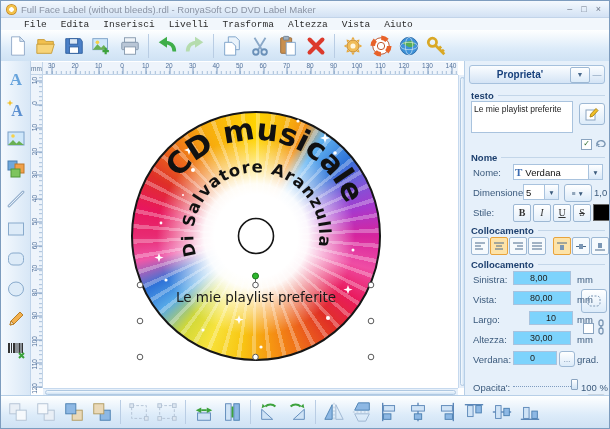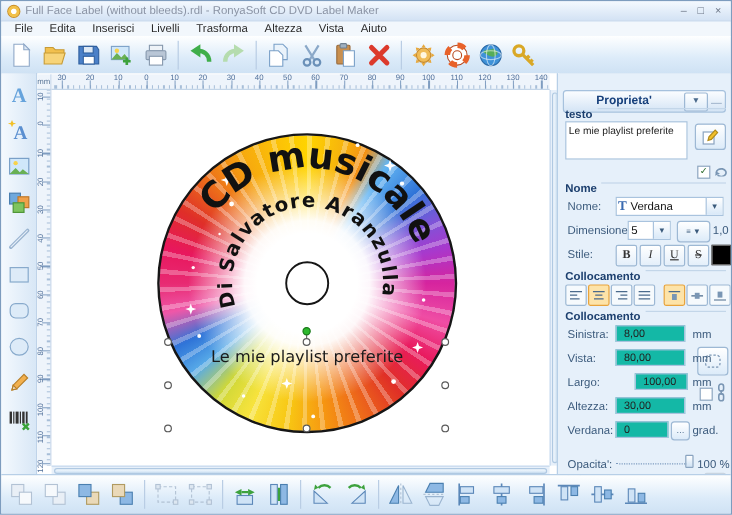--- a/index.html
+++ b/index.html
@@ -10,21 +10,21 @@
   .titlebar{position:absolute;left:0;top:0;right:0;height:17px;
     background:linear-gradient(#f4f9fe,#d3e2f4);border-bottom:1px solid #c2d4e9;
     display:flex;align-items:center;padding:0 5px;box-sizing:border-box;}
   .title-ico{width:11px;height:11px;border-radius:50%;margin-right:4px;flex:none;
     background:radial-gradient(circle at 50% 50%,#fff 0 2px,#f2c14a 2.6px 4.4px,#c98f2a 5px);}
   .title-text{font-size:9.5px;color:#8a93a4;white-space:nowrap;overflow:hidden;flex:1;}
   .winbtns{display:flex;gap:9px;margin-right:3px;}
   .winbtns span{font-size:9px;color:#6d7788;line-height:10px;cursor:default;}
   
   .menubar{position:absolute;left:0;top:17px;right:0;height:12px;background:#f2f7fc;
-    border-bottom:1px solid #dde8f3;display:flex;align-items:center;padding-left:4px;}
+    border-bottom:1px solid #dde8f3;display:flex;align-items:center;padding-left:16px;font-family:Liberation Mono, monospace;}
   .menubar span{font-size:9.5px;color:#2b2b2b;padding:0 7px;cursor:default;}
   
   .toolbar{position:absolute;left:0;top:29px;right:0;height:31px;
     background:linear-gradient(#feffff,#dcebf9 60%,#cfe2f4);
     border-bottom:1px solid #b7cfe7;display:flex;align-items:center;padding:0 4px;gap:2px;}
   .btoolbar{position:absolute;left:0;bottom:0;right:0;height:32px;
     background:linear-gradient(#feffff,#dcebf9 60%,#cfe2f4);
     border-top:1px solid #b7cfe7;display:flex;align-items:center;padding:0 4px;gap:2px;}
   .tbtn{width:26px;height:26px;display:flex;align-items:center;justify-content:center;border-radius:3px;}
   .tbtn svg{width:22px;height:22px;}
@@ -78,31 +78,31 @@
         #e03026 140deg,#ee6c19 158deg,#f69511 172deg,#f8c713 188deg,#f7e33c 204deg,
         #cfd838 218deg,#57aae8 232deg,#2f74d8 244deg,#ef57a8 258deg,#e82a72 270deg,
         #e8175d 284deg,#df2f28 300deg,#ee7518 318deg,#f7ab0e 334deg,#ffd400 360deg);}
   .cd-svg{position:absolute;left:0;top:0;}
   
   .rpanel{position:absolute;right:0;top:60px;width:145px;bottom:32px;
     background:#e6f0fa;border-left:1px solid #b7cfe7;box-sizing:border-box;overflow:hidden;
     font-size:9.5px;color:#3b5a7c;}
   .rp-head{position:absolute;left:4px;top:4px;right:4px;height:19px;border-radius:3px;
     background:linear-gradient(#fbfdff,#d4e4f5);border:1px solid #a6c1dd;
-    display:flex;align-items:center;box-sizing:border-box;margin-top:10px;}
+    display:flex;align-items:center;box-sizing:border-box;}
   .rp-head .cap{flex:1;text-align:center;font-weight:bold;font-size:10px;color:#17407c;}
   .rp-drop{width:18px;height:14px;margin-right:2px;border:1px solid #9db8d4;border-radius:2px;
     background:linear-gradient(#fff,#dcebf9);font-size:7px;color:#4a6a8c;text-align:center;line-height:13px;}
   .rp-min{width:10px;text-align:center;color:#8aa2bd;font-size:9px;margin-right:2px;}
-  .sect{position:absolute;left:6px;right:4px;display:flex;align-items:flex-start;gap:4px;
+  .sect{position:absolute;left:6px;right:4px;display:flex;align-items:center;gap:4px;
     font-weight:bold;color:#1c3f6e;font-size:9.5px;}
   .sect::after{content:"";flex:1;height:1px;background:#c3d6e9;}
   .rp-label{position:absolute;left:8px;color:#3b5a7c;}
-  .rp-input{position:absolute;height:14px;border:1px solid #a9c3de;background:#14b8a6;
-    font-size:9px;color:#222;padding:0 6px;box-sizing:border-box;font-family:"Liberation Sans",sans-serif;}
+  .rp-input{position:absolute;height:14px;border:1px solid #a9c3de;background:#7dd3fc;
+    font-size:9px;color:#222;padding:0 16px;box-sizing:border-box;font-family:"Liberation Sans",sans-serif;}
   .rp-unit{position:absolute;color:#3b5a7c;}
   .rp-btn{position:absolute;border:1px solid #9db8d4;border-radius:3px;
     background:linear-gradient(#ffffff,#dcebf9);display:flex;align-items:center;justify-content:center;}
   textarea.rp-text{position:absolute;left:6px;top:40px;width:102px;height:32px;resize:none;
     border:1px solid #a9c3de;background:#fff;font-size:8.5px;color:#222;
     font-family:"Liberation Sans",sans-serif;padding:2px;box-sizing:border-box;}
   .combo{position:absolute;height:16px;border:1px solid #a9c3de;background:#fff;
     display:flex;align-items:center;box-sizing:border-box;}
   .combo .val{flex:1;font-size:9.5px;color:#111;padding-left:2px;white-space:nowrap;overflow:hidden;}
   .combo .arrow{width:13px;align-self:stretch;border-left:1px solid #a9c3de;

